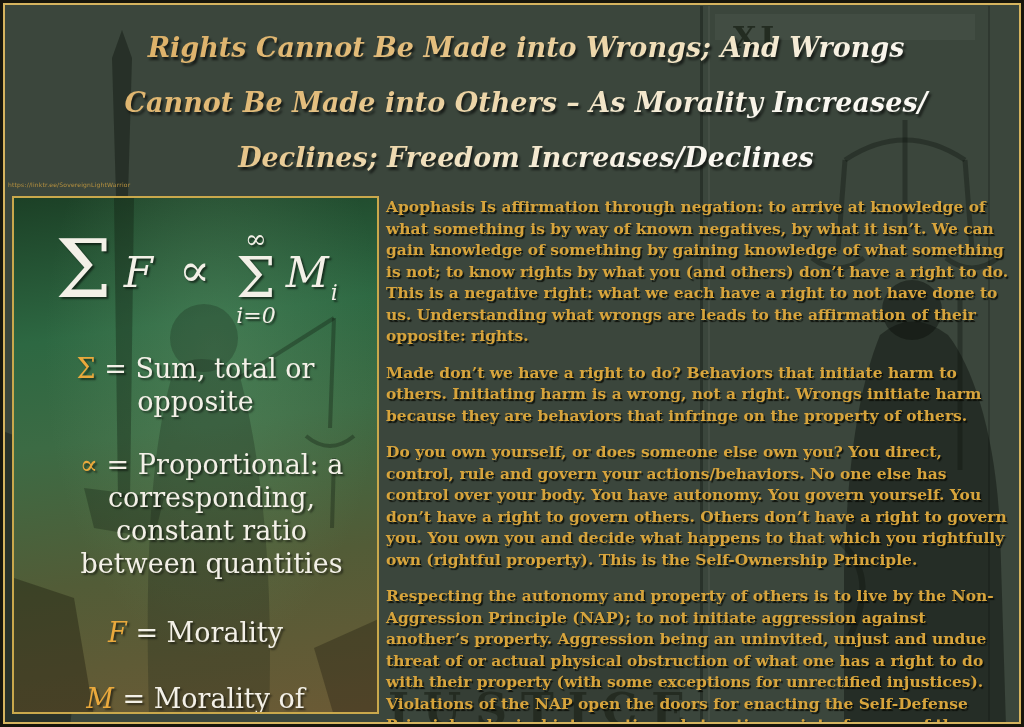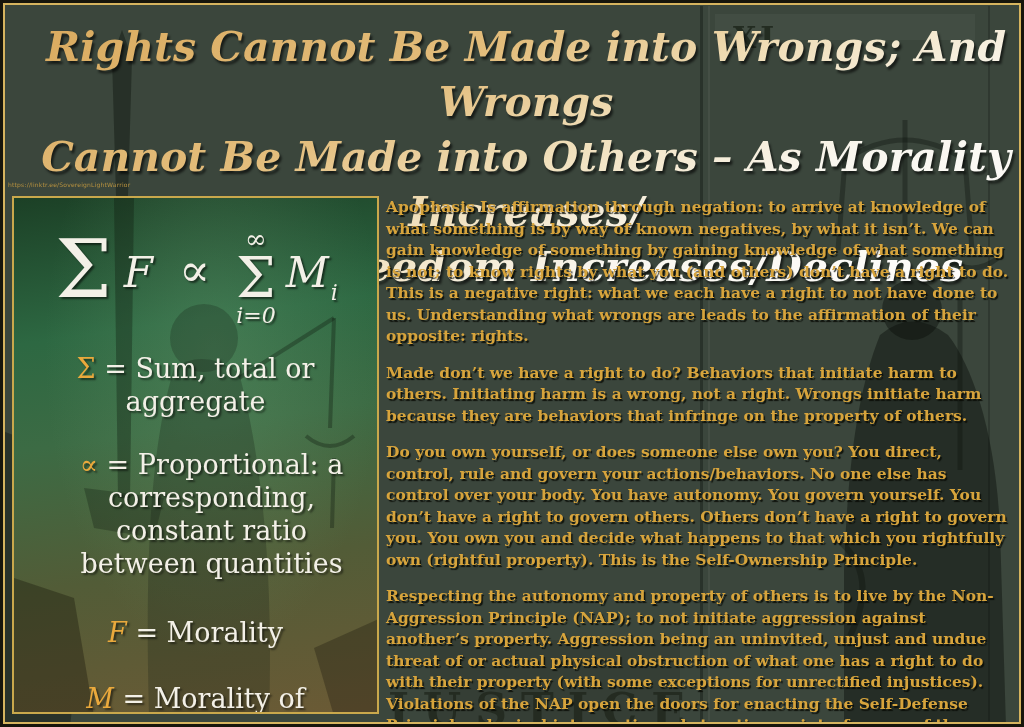--- a/index.html
+++ b/index.html
@@ -31,21 +31,21 @@
     position:absolute; left:8px; top:181px;
     font-size:6px; color:#b8923f; letter-spacing:0.2px;
     font-family:"DejaVu Sans", sans-serif; z-index:2;
   }
 
   
   .title-block {
     position:absolute; left:0; right:0; top:20px;
     text-align:center; z-index:10;
     font-style:italic; font-weight:bold;
-    font-size:41px; line-height:55px;
+    font-size:27px; line-height:55px;
     background:linear-gradient(155deg,#d9a95c 0%,#e3bd7c 35%,#f0dfba 52%,#f9f6ee 70%,#ffffff 100%);
     -webkit-background-clip:text; background-clip:text;
     color:transparent;
     filter:drop-shadow(2px 3px 1px rgba(0,0,0,0.6));
     letter-spacing:0px;
     padding-left:28px;
   }
 
   
   .formula-panel {
@@ -172,21 +172,21 @@
         <span class="sigma-stack">
           <span class="inf">∞</span>
           <span class="sig">Σ</span>
           <span class="bound">i=0</span>
         </span>
         <span class="m-var">M</span>
         <span class="m-sub">i</span>
       </div>
 
       <div class="def def-sum">
-        <span class="sym">Σ</span><span> = Sum, total or aggregate</span>
+        <span class="sym">Σ</span><span> = Sum, total or opposite</span>
       </div>
       <div class="def def-prop">
         <span class="sym">∝</span><span> = Proportional: a corresponding, constant ratio between quantities</span>
       </div>
       <div class="def def-f">
         <span class="sym it">F</span><span> = Morality</span>
       </div>
       <div class="def def-m">
         <span class="sym it">M</span><span> = Morality of behavior</span>
       </div>

